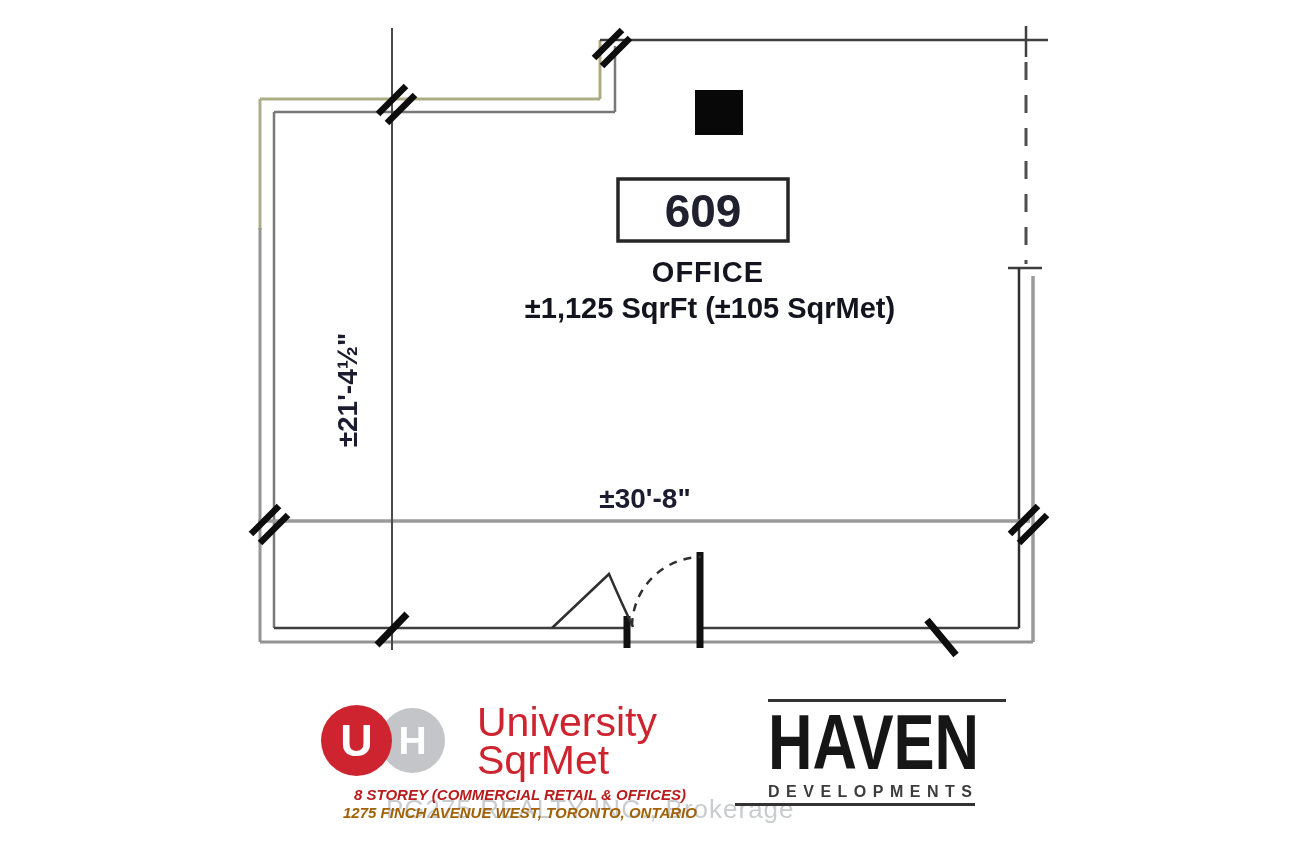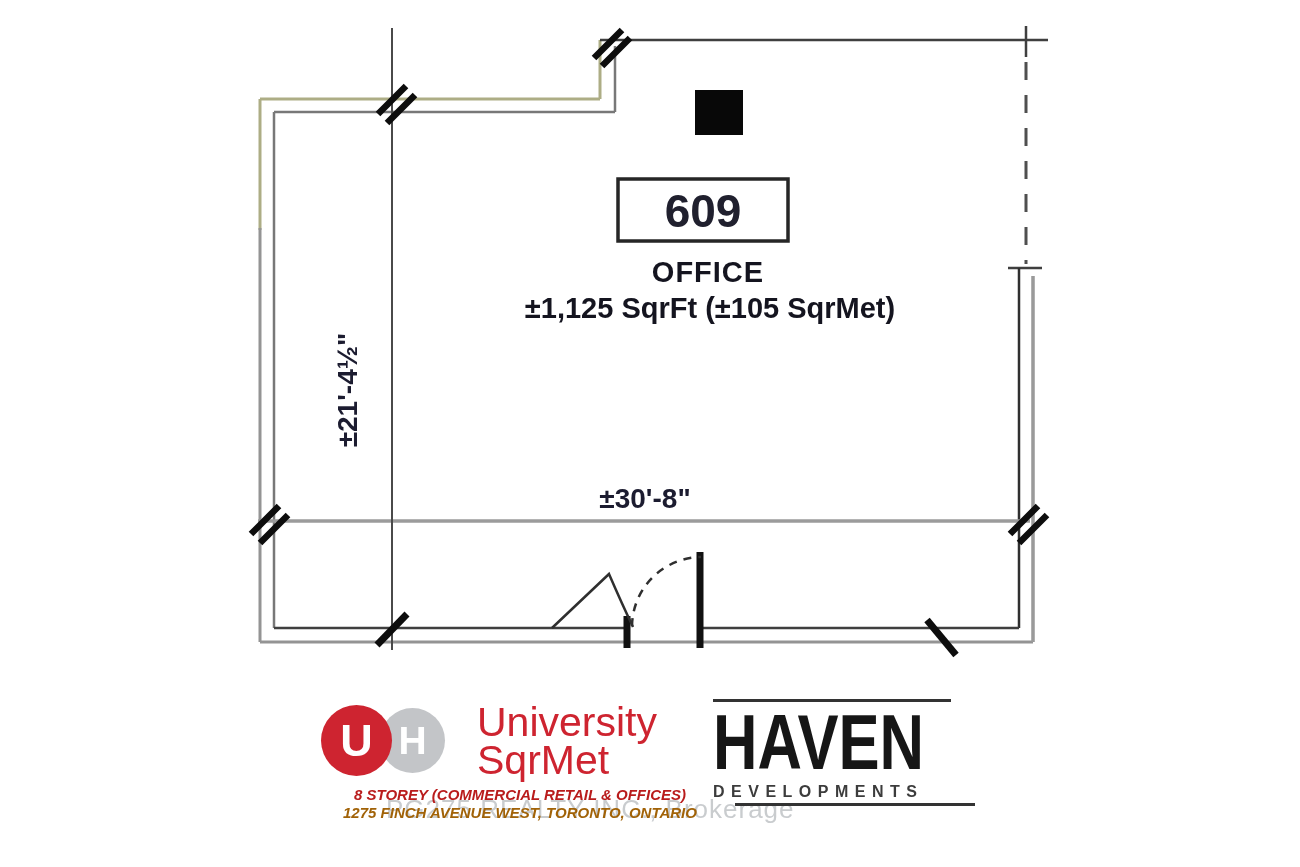--- a/index.html
+++ b/index.html
@@ -26,21 +26,21 @@
     letter-spacing: 0px;
   }
   #uh-tagline {
     position: absolute; left: 318px; top: 786px; width: 404px; z-index: 4;
     text-align: center; font-style: italic; font-weight: bold;
     font-size: 15px; line-height: 18px;
   }
   #uh-tagline .line1 { color: #b91c1c; }
   #uh-tagline .line2 { color: #a16207; }
 
-  #haven { position: absolute; left: 713px; top: 699px; width: 240px; z-index: 3; }
+  #haven { position: absolute; left: 768px; top: 699px; width: 240px; z-index: 3; }
   #haven .rule-top { width: 238px; height: 3px; background: #333; }
   #haven-name {
     font-size: 77px; font-weight: 800; color: #161616; line-height: 72px;
     transform: scaleX(0.80); transform-origin: left top;
     letter-spacing: 0px; margin-top: 4px; white-space: nowrap;
   }
   #haven-sub {
     font-size: 16px; font-weight: bold; color: #3c3c3c;
     letter-spacing: 6.5px; margin-top: 5px; white-space: nowrap;
   }

